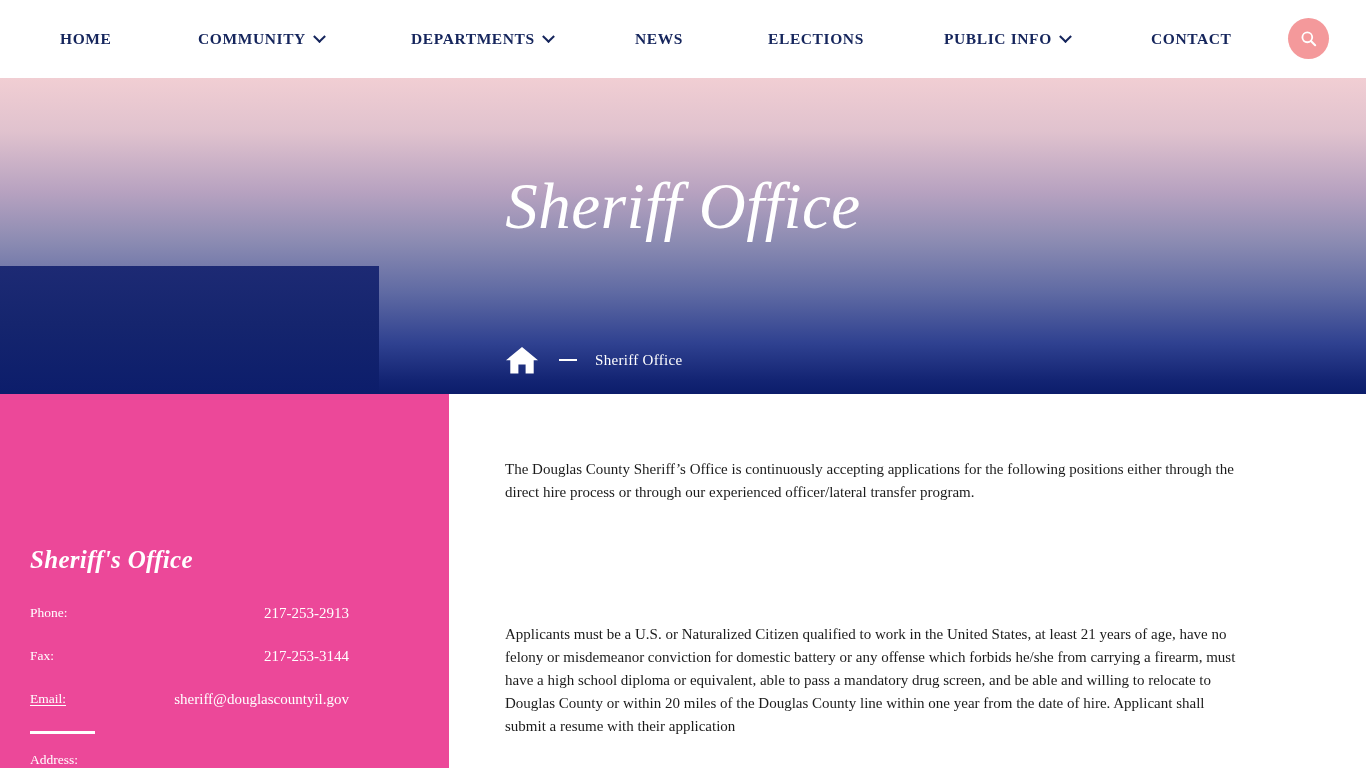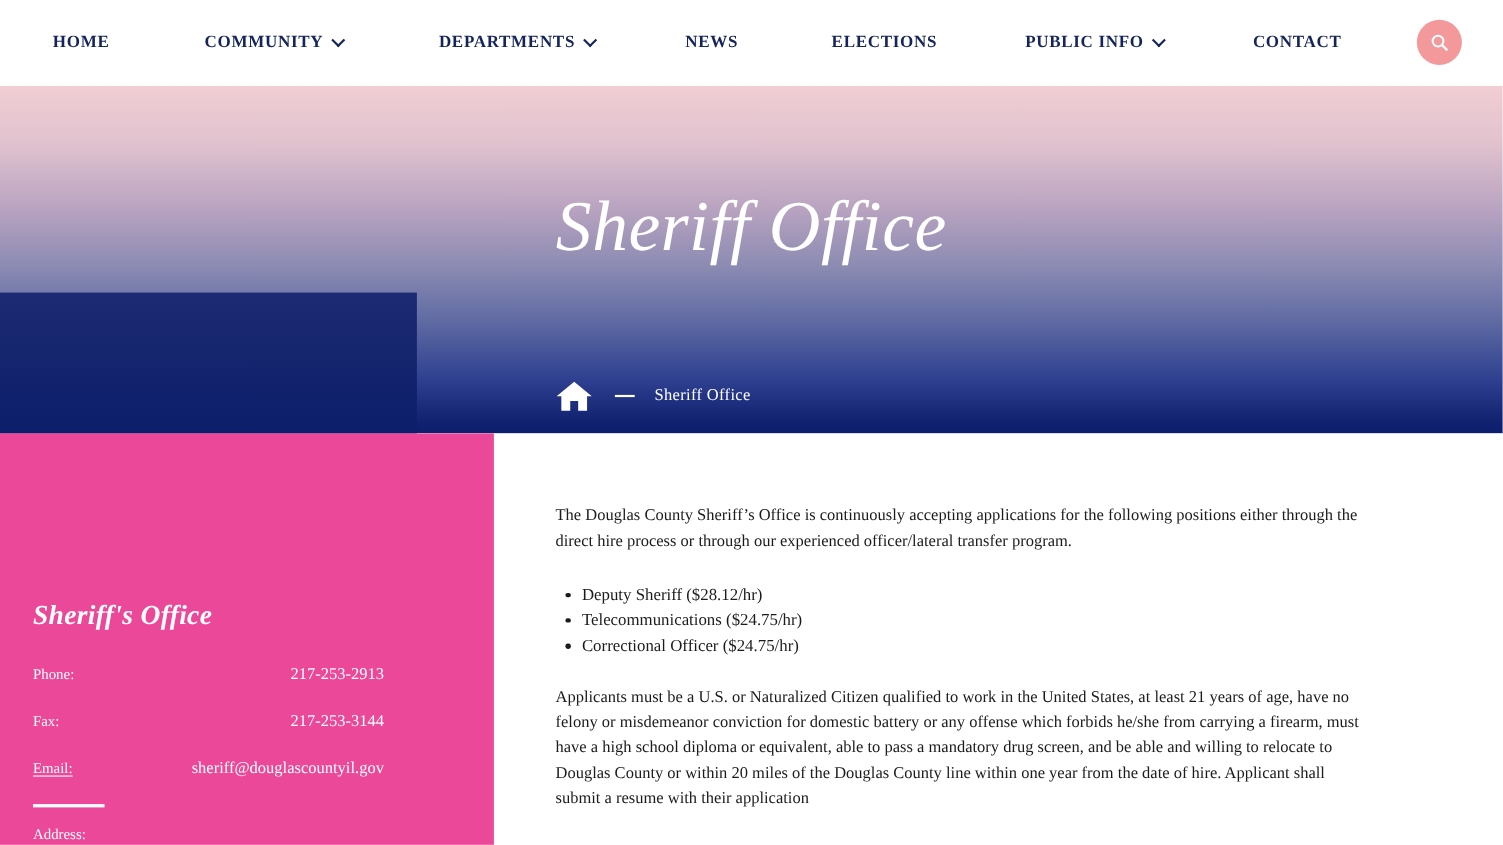--- a/index.html
+++ b/index.html
@@ -208,21 +208,21 @@
     width:4.5px;height:4.5px;
     border-radius:50%;
     background:#1b1b1b;
   }
   #para-2{ top:229px; }
 </style>
 </head>
 <body>
 
 <nav id="topnav">
-  <ul class="nav-list" id="nav-list" style="position: relative; margin-left: 4px; width: 1366px; height: 78px;">
+  <ul class="nav-list" id="nav-list" style="position: relative; margin-left: 16px; width: 1366px; height: 78px;">
       <li class="nav-item" style="position: absolute; left: 44px; top: 30px;">
         <span class="lbl">HOME</span>
       </li>
       <li class="nav-item" style="position: absolute; left: 182px; top: 30px;">
         <span class="lbl">COMMUNITY</span>
         <span class="caret"></span>
       </li>
       <li class="nav-item" style="position: absolute; left: 395px; top: 30px;">
         <span class="lbl">DEPARTMENTS</span>
         <span class="caret"></span>
@@ -289,19 +289,14 @@
 
   <div id="sidebar-divider"></div>
 
   <div id="row-address">
     <span class="contact-label">Address:</span>
   </div>
 </aside>
 
 <main id="content">
   <p class="para" id="para-1">The Douglas County Sheriff’s Office is continuously accepting applications for the following positions either through the direct hire process or through our experienced officer/lateral transfer program.</p>
-  <ul id="job-list">
-      <li>Deputy Sheriff ($28.12/hr)</li>
-      <li>Telecommunications ($24.75/hr)</li>
-      <li>Correctional Officer ($24.75/hr)</li>
-    </ul>
   <p class="para" id="para-2">Applicants must be a U.S. or Naturalized Citizen qualified to work in the United States, at least 21 years of age, have no felony or misdemeanor conviction for domestic battery or any offense which forbids he/she from carrying a firearm, must have a high school diploma or equivalent, able to pass a mandatory drug screen, and be able and willing to relocate to Douglas County or within 20 miles of the Douglas County line within one year from the date of hire. Applicant shall submit a resume with their application</p>
 </main>
 
 </body></html>

